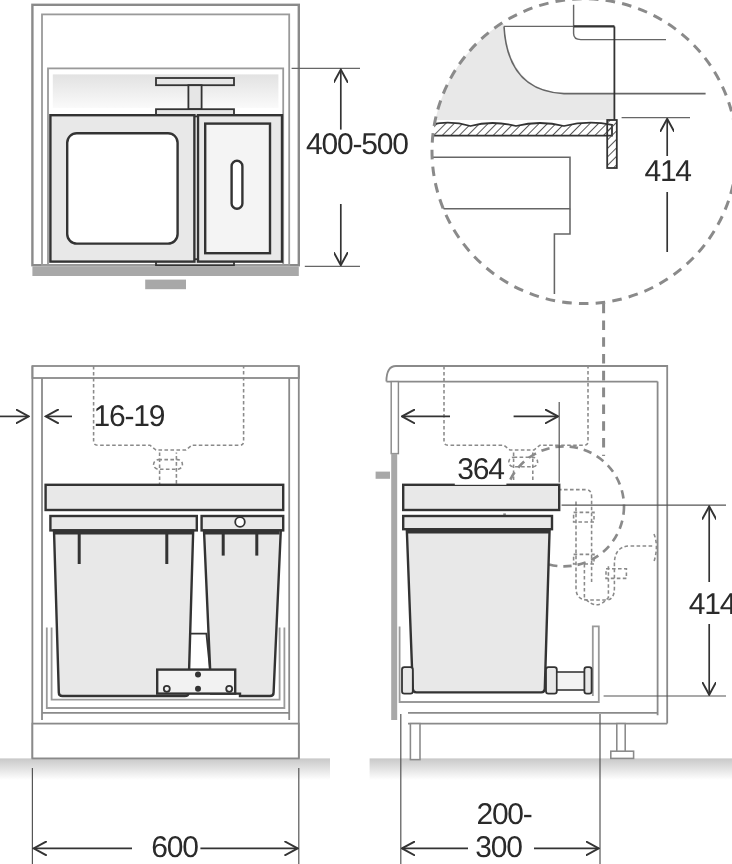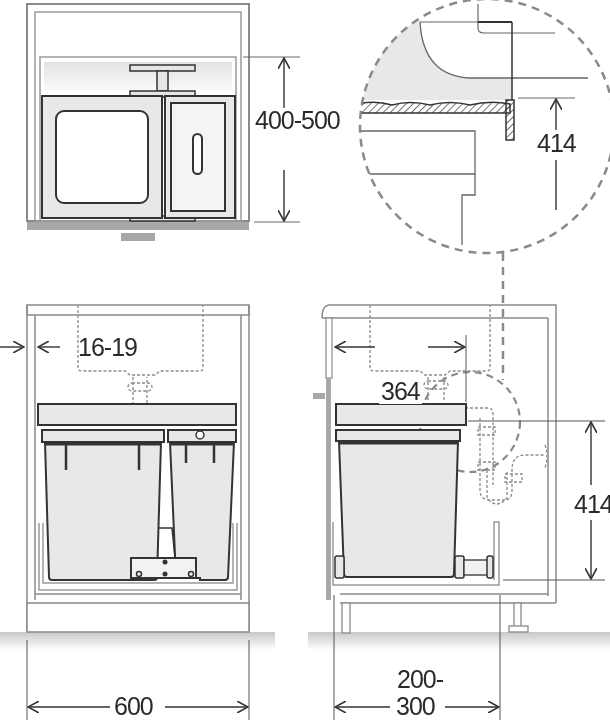--- a/index.html
+++ b/index.html
@@ -185,17 +185,17 @@
     <line x1="334" y1="595" x2="334" y2="720" stroke="#555" stroke-width="1"></line>
     <line x1="500" y1="595" x2="500" y2="720" stroke="#555" stroke-width="1"></line>
     <line x1="390" y1="707" x2="335" y2="707" stroke="#333" stroke-width="1.4" marker-end="url(#arr)"></line>
     <line x1="445" y1="707" x2="499" y2="707" stroke="#333" stroke-width="1.4" marker-end="url(#arr)"></line>
   </g>
 </svg>
 
 <div class="lbl" style="left:253px; top:108px;">400-500</div>
 <div class="lbl nobg" style="left:535px; top:131px;">414</div>
 <div class="lbl nobg" style="left:76px; top:335px;">16-19</div>
-<div class="lbl" style="left:112px; top:694px;text-align:right;">600</div>
+<div class="lbl" style="left:124px; top:694px;text-align:right;">600</div>
 <div class="lbl" style="left:379px; top:335px;margin-top:44px;">364</div>
 <div class="lbl" style="left:572px; top:492px;">414</div>
 <div class="lbl nobg" style="left:395px; top:667px;">200-</div>
 <div class="lbl" style="left:394px; top:694px;">300</div>
 
 </body></html>

